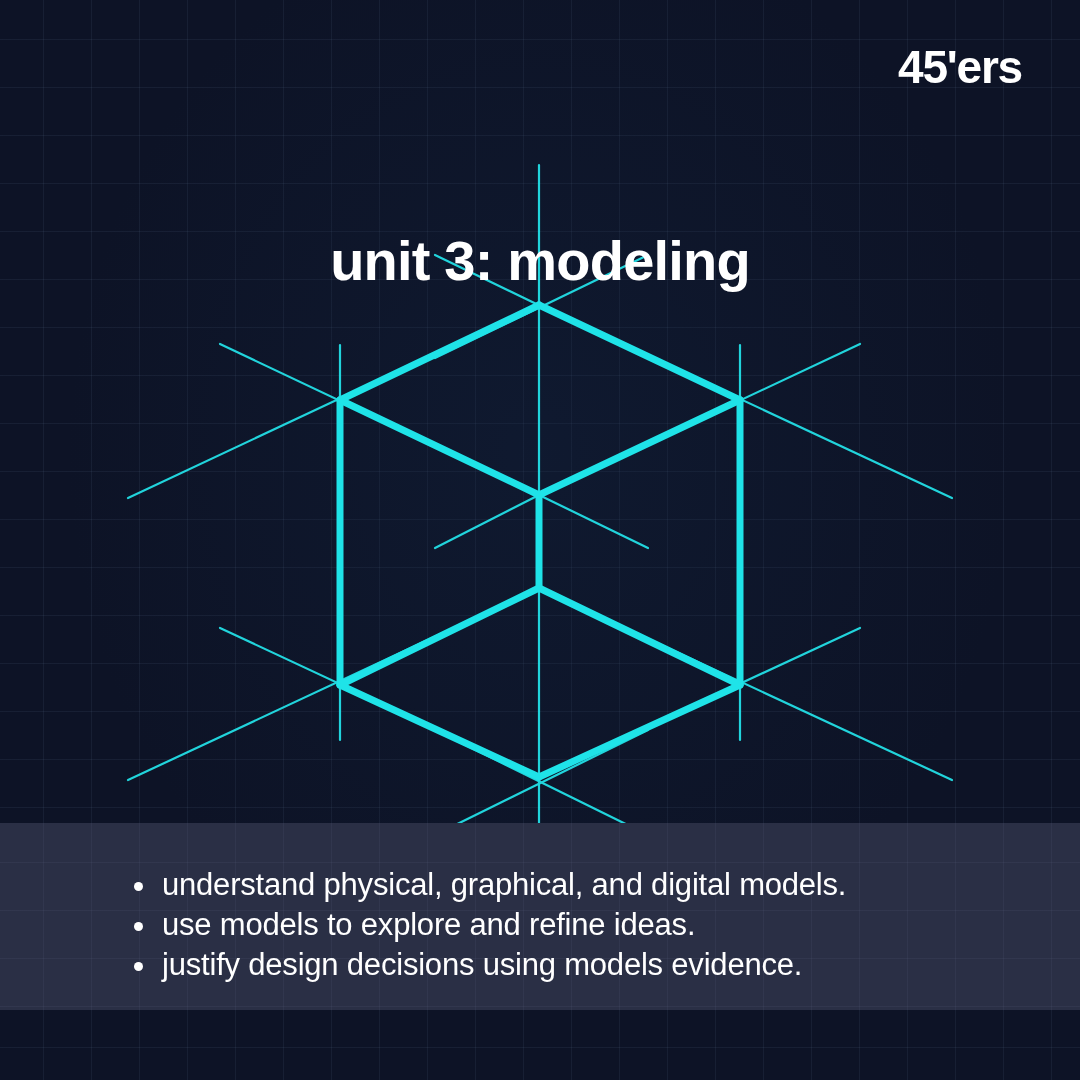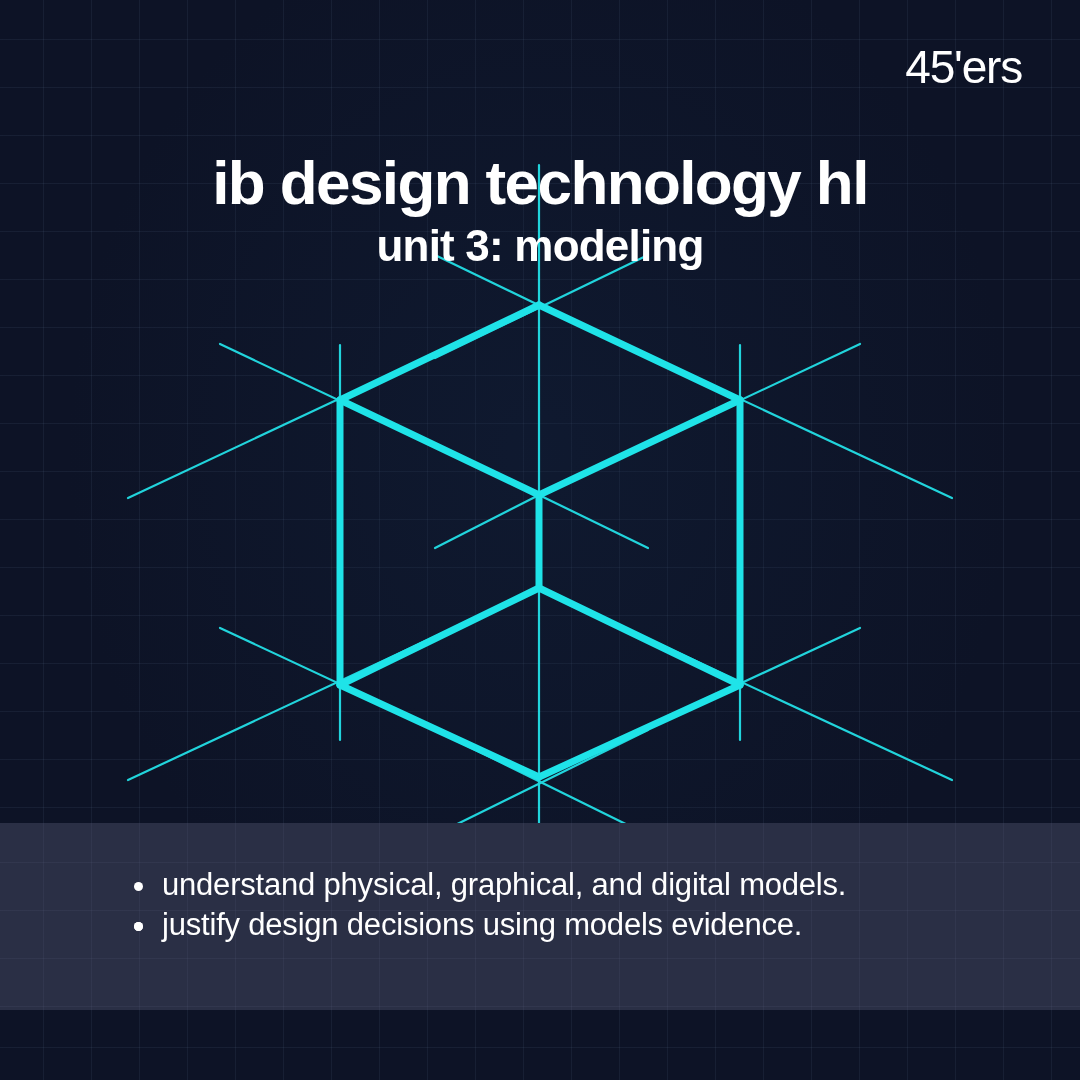--- a/index.html
+++ b/index.html
@@ -33,21 +33,21 @@
     background: radial-gradient(ellipse at 50% 42%, rgba(20,40,70,0.30) 0%, rgba(10,16,34,0.0) 62%);
     pointer-events: none;
   }
 
   #logo {
     position: absolute;
     top: 44px;
     right: 58px;
     color: #ffffff;
     font-size: 46px;
-    font-weight: normal;
+    font-weight: bold;
     letter-spacing: -1.2px;
     line-height: 1;
     z-index: 6;
   }
 
   #title {
     position: absolute;
     top: 108px;
     left: 0;
     width: 1080px;
@@ -60,21 +60,21 @@
     z-index: 6;
   }
 
   #subtitle {
     position: absolute;
     top: 186px;
     left: 0;
     width: 1080px;
     text-align: center;
     color: #ffffff;
-    font-size: 44px;
+    font-size: 56px;
     font-weight: bold;
     letter-spacing: -0.8px;
     line-height: 1.05;
     z-index: 6;
   }
 
   #artwork {
     position: absolute;
     left: 0;
     top: 0;
@@ -179,32 +179,32 @@
 
       <line x1="340" y1="400" x2="539" y2="495"></line>
       <line x1="740" y1="400" x2="539" y2="495"></line>
       <line x1="539" y1="495" x2="539" y2="588"></line>
       <line x1="539" y1="588" x2="340" y2="685"></line>
       <line x1="539" y1="588" x2="740" y2="685"></line>
     </g>
   </svg>
 
   <div id="logo">45'ers</div>
-  <h1 id="title">ib design technology hl</h1>
   <h2 id="subtitle">unit 3: modeling</h2>
 
   <div id="bullet-panel">
     <div class="panel-grid"></div>
     <ul id="bullet-list">
       <li>
         <span class="dot"></span>
         <span>understand physical, graphical, and digital models.</span>
       </li>
       <li>
         <span class="dot"></span>
+        <span>use models to explore and refine ideas.</span>
       </li>
       <li>
         <span class="dot"></span>
         <span>justify design decisions using models evidence.</span>
       </li>
     </ul>
   </div>
 
 </div>
 

